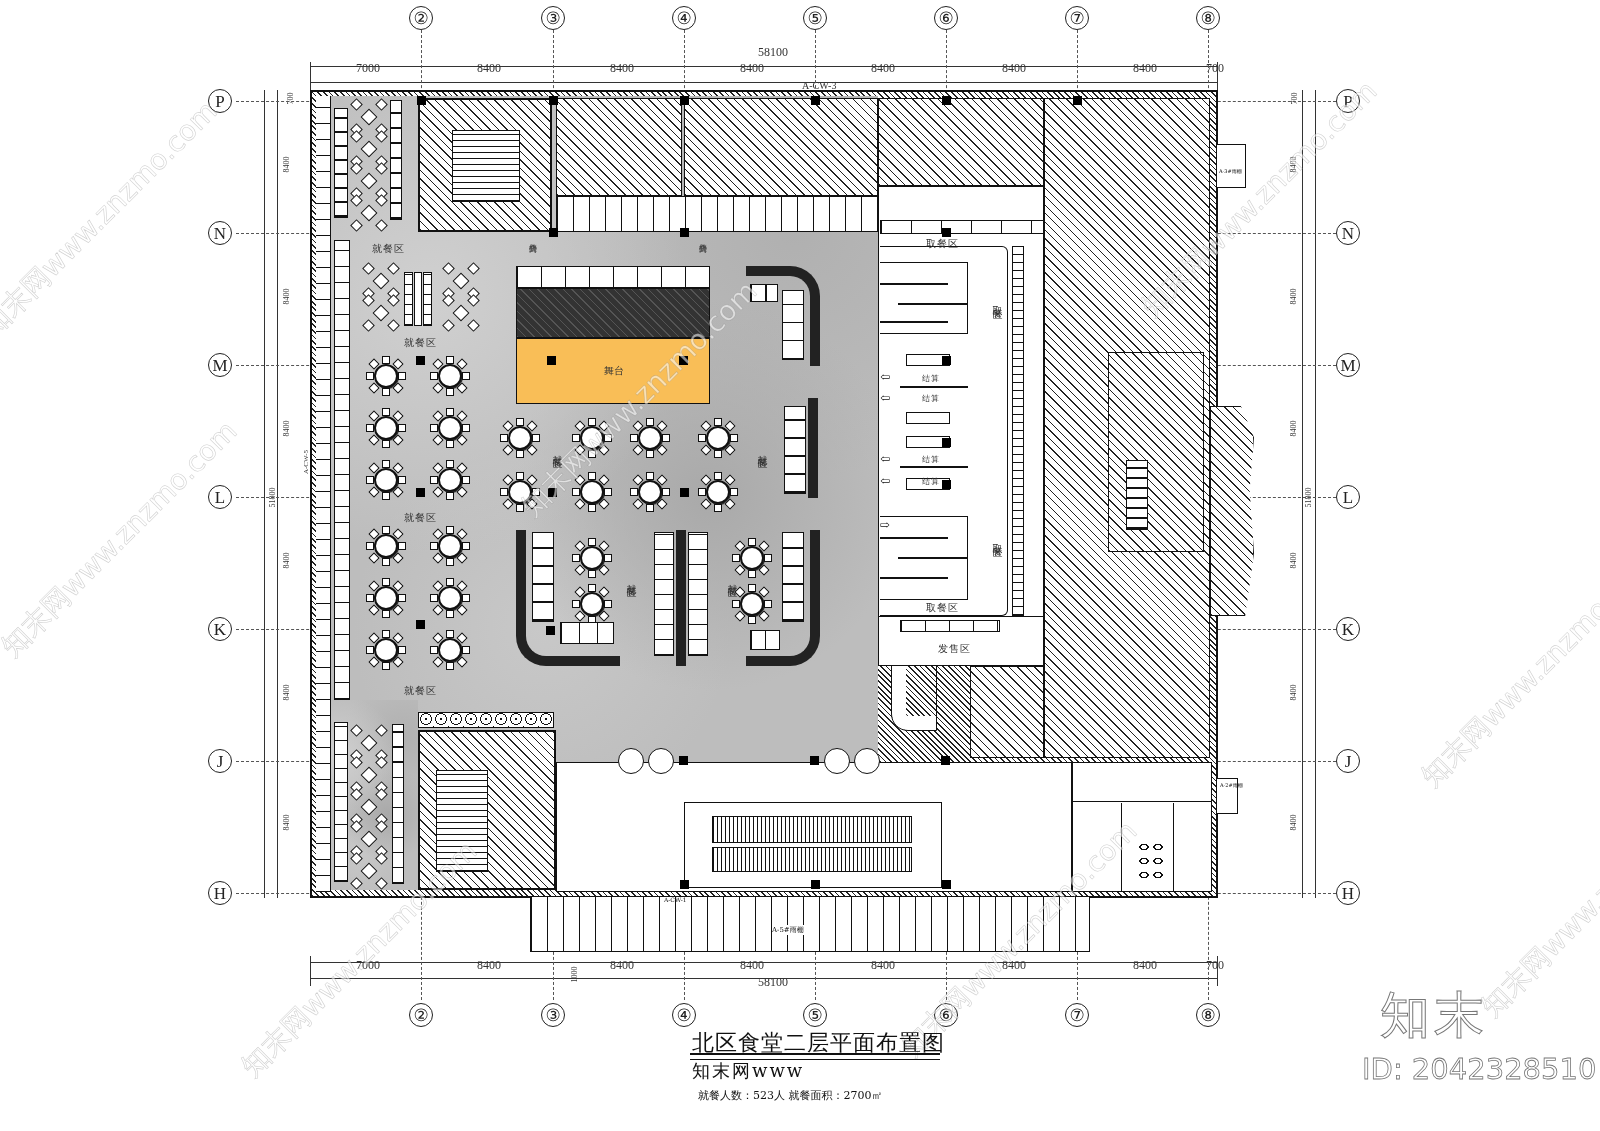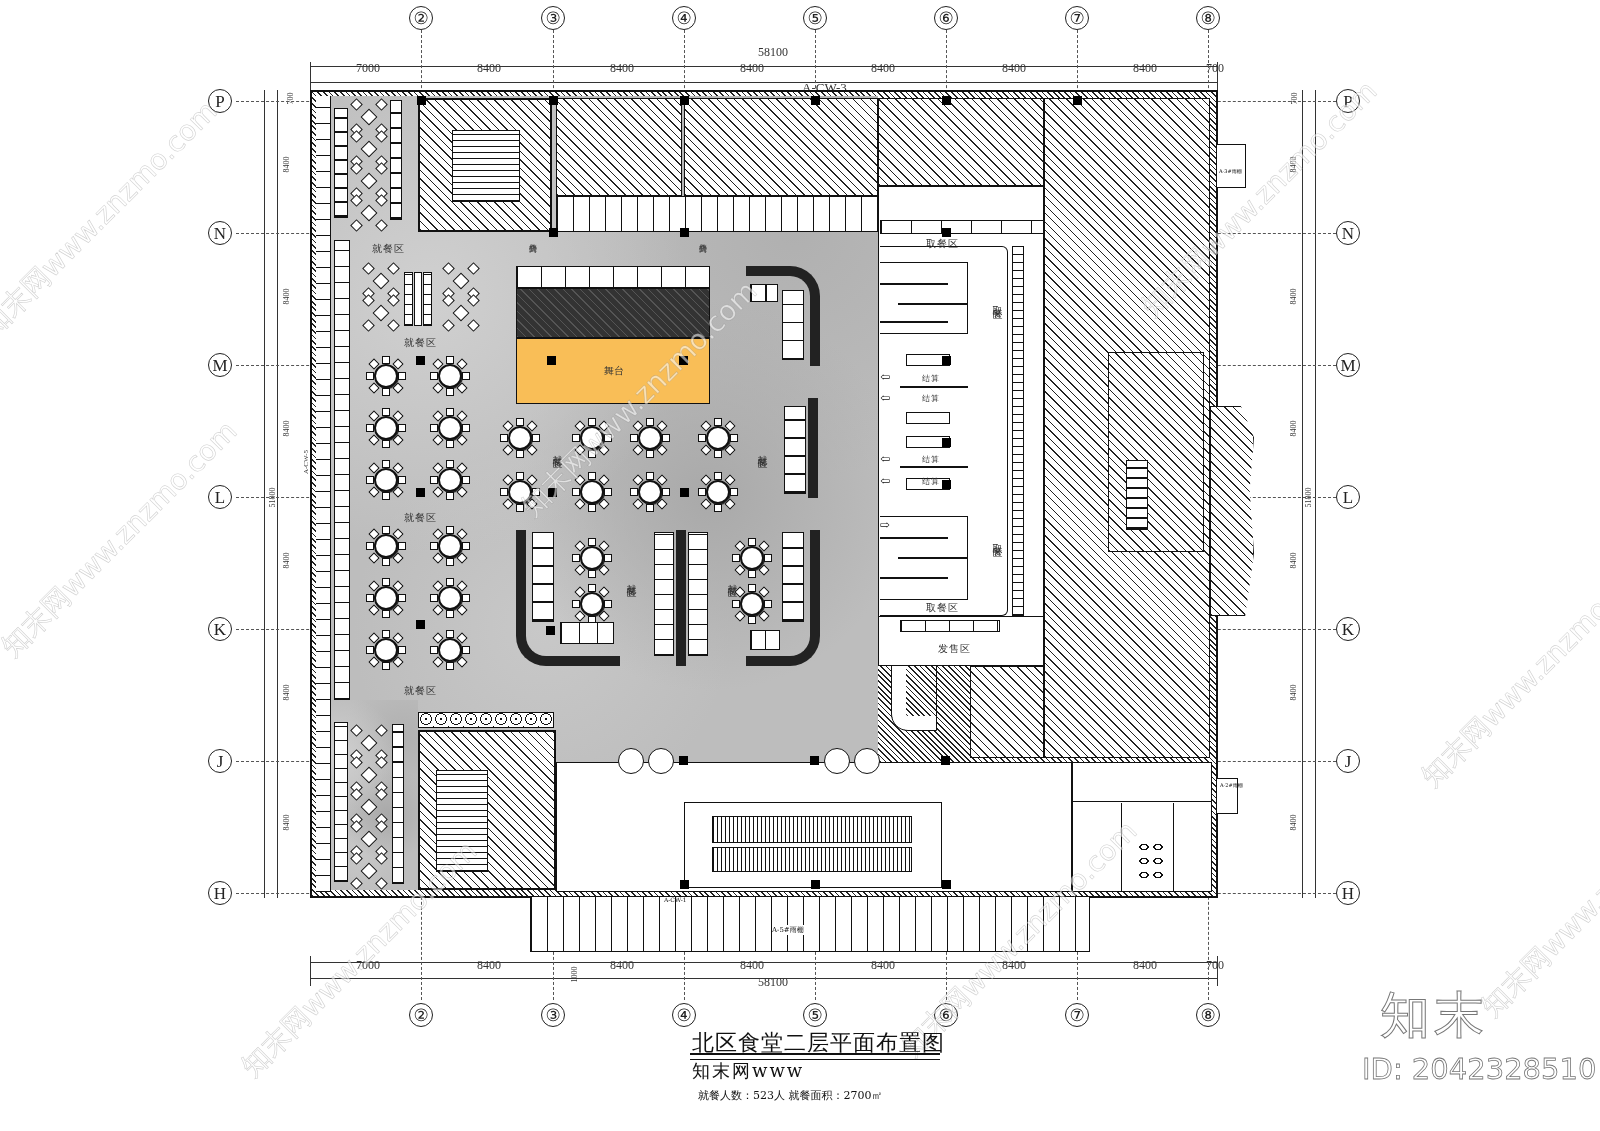--- a/index.html
+++ b/index.html
@@ -41,21 +41,21 @@
 </div>
 <span class="dim-text" style="left:758px;top:45px;">58100</span>
 <span class="dim-text" style="left:356px;top:61px;">7000</span>
 <span class="dim-text" style="left:477px;top:61px;">8400</span>
 <span class="dim-text" style="left:610px;top:61px;">8400</span>
 <span class="dim-text" style="left:740px;top:61px;">8400</span>
 <span class="dim-text" style="left:871px;top:61px;">8400</span>
 <span class="dim-text" style="left:1002px;top:61px;">8400</span>
 <span class="dim-text" style="left:1133px;top:61px;">8400</span>
 <span class="dim-text" style="left:1206px;top:61px;">700</span>
-<span class="dim-text" style="left:802px;top:80px;font-size:13px;">A-CW-3</span>
+<span class="dim-text" style="left:802px;top:80px;font-size:10px;">A-CW-3</span>
 
 <div class="abs" style="left:310px;top:956px;width:908px;height:30px;">
   <div class="abs" style="left:0;top:6px;width:908px;height:1px;background:#333;"></div>
   <div class="abs" style="left:0;top:22px;width:908px;height:1px;background:#333;"></div>
   <div class="abs" style="left:0;top:0;width:1px;height:30px;background:#333;"></div>
   <div class="abs" style="left:907px;top:0;width:1px;height:30px;background:#333;"></div>
 </div>
 <span class="dim-text" style="left:356px;top:958px;">7000</span>
 <span class="dim-text" style="left:477px;top:958px;">8400</span>
 <span class="dim-text" style="left:610px;top:958px;">8400</span>

